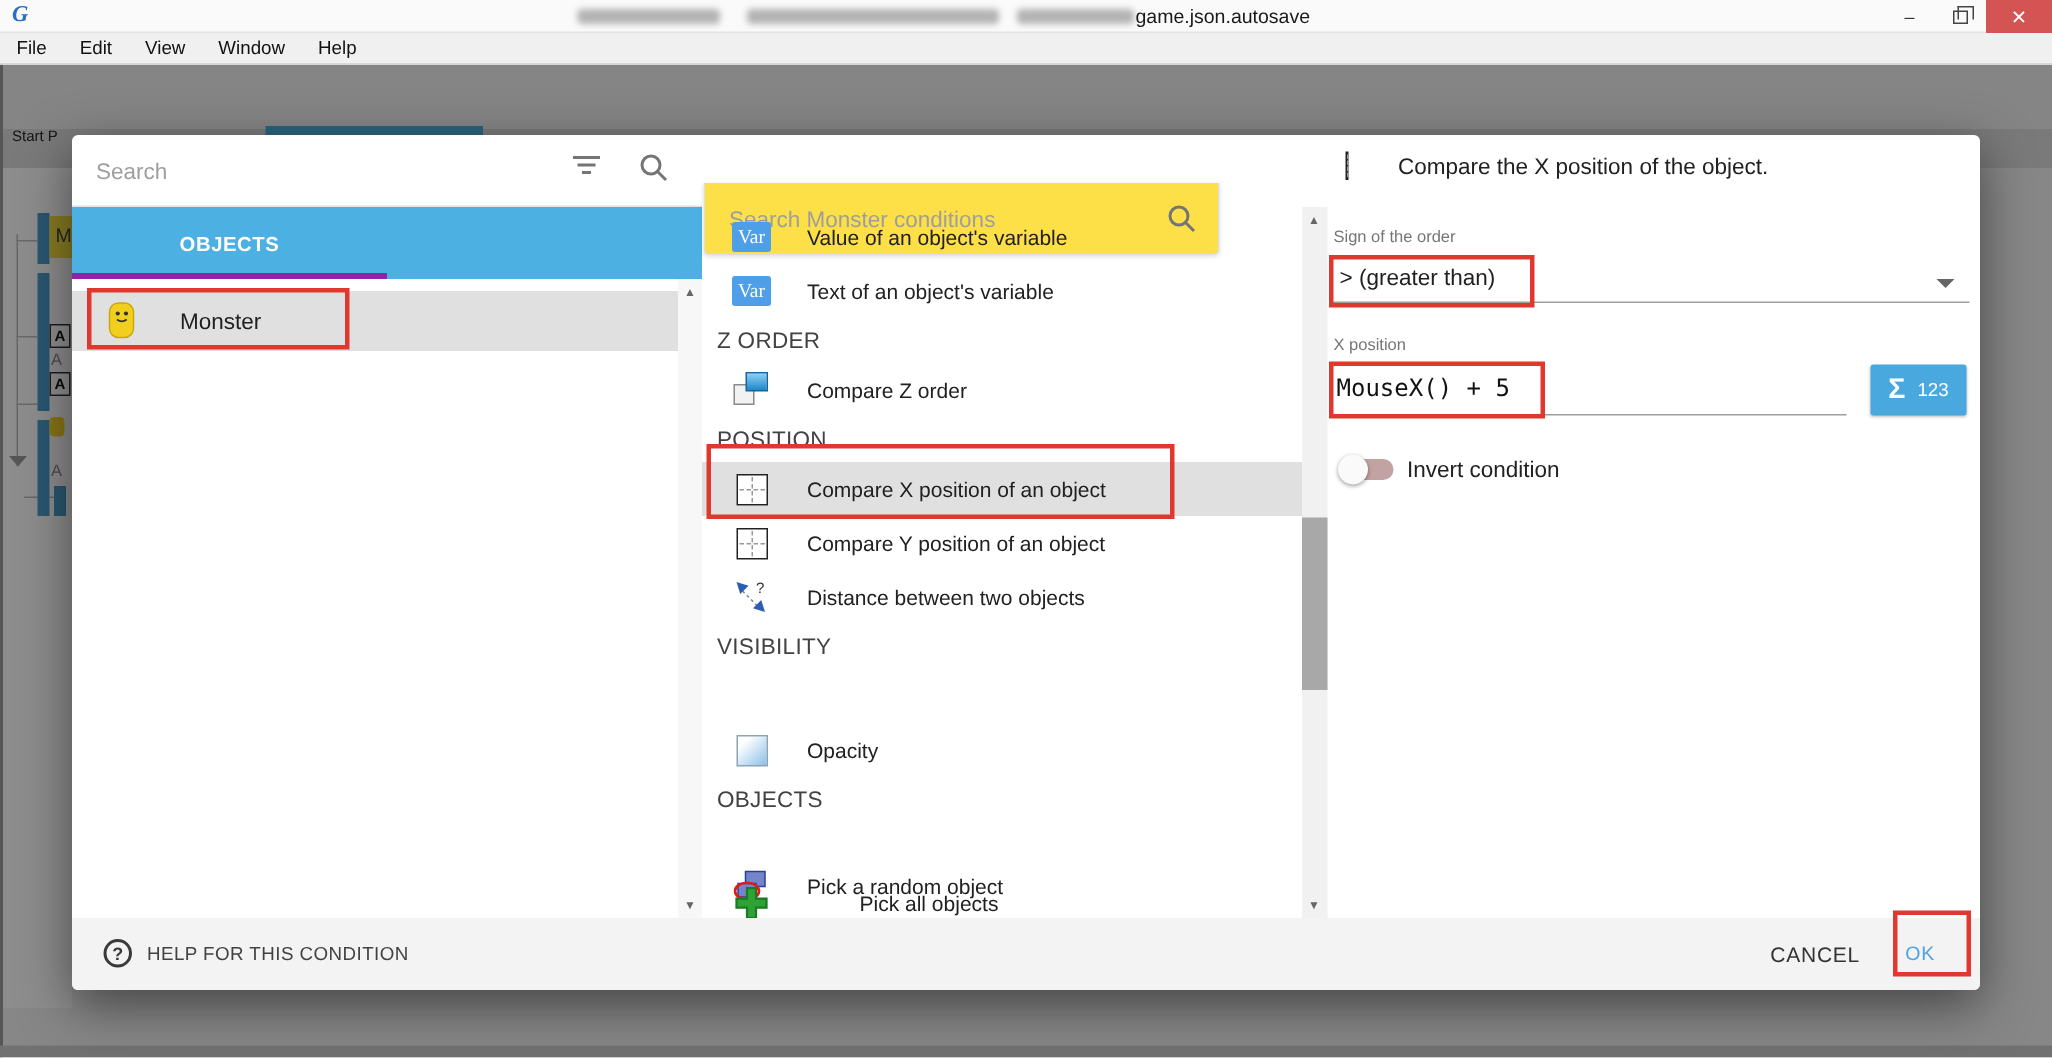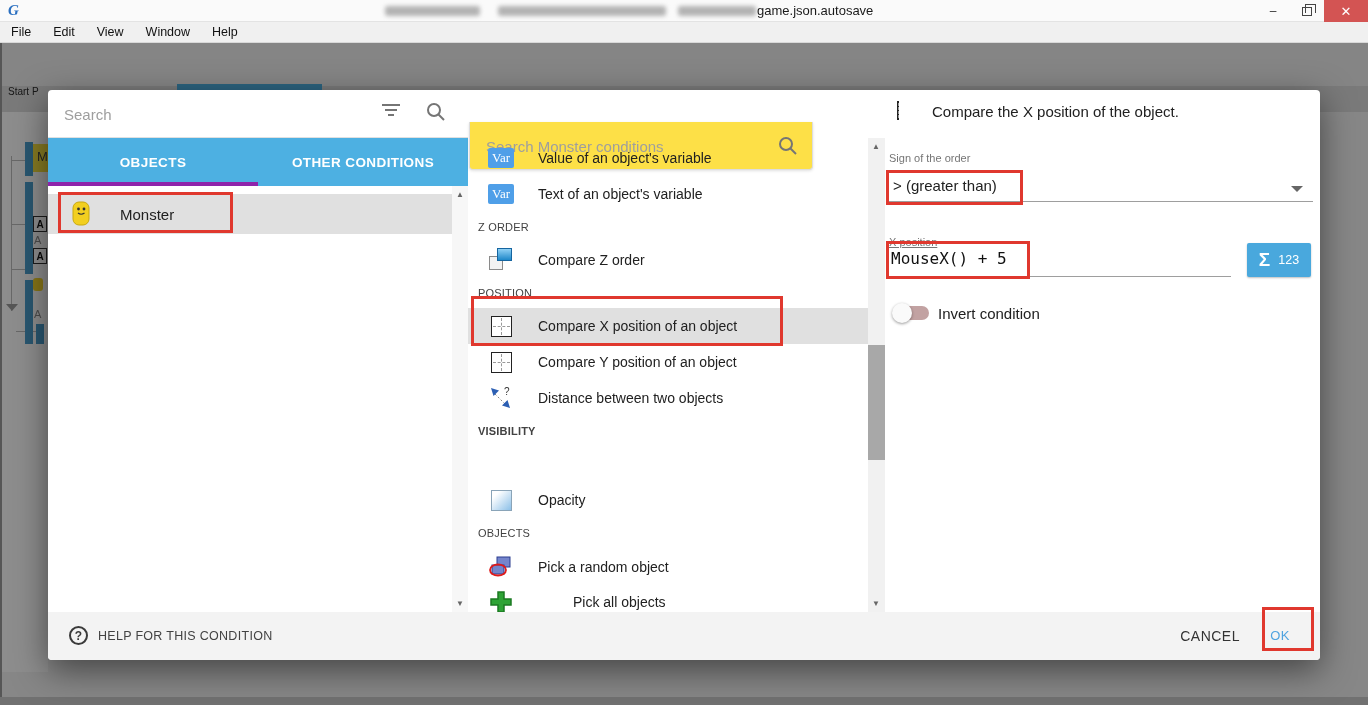--- a/index.html
+++ b/index.html
@@ -71,21 +71,21 @@
   .sarrow { width:16px; text-align:center; font-size:8px; color:#666; }
 
   .mpanel-search { left:421px; top:0; width:344px; height:48px; background:#fde047; border:1px solid #ddd; border-top:none; border-radius:0 0 4px 4px; box-shadow:0 1px 3px rgba(0,0,0,.12);margin-top:32px; }
   .mp-input { position:absolute; left:16px; top:12px; width:330px; height:24px; }
   .mp-mag { position:absolute; right:14px; top:14px; }
   .mlist { left:420px; top:48px; width:417px; height:474px; overflow:hidden; }
   .mrow { position:absolute; left:0; width:400px; height:36px; display:flex; align-items:center; }
   .mrow.sel { background:#e0e0e0; }
   .mrow .micon { width:26px; margin-left:20px; display:flex; justify-content:center; }
   .mrow .mlabel { margin-left:24px; font-size:14px; color:#212121; }
-  .msec { position:absolute; left:10px; height:30px; display:flex; align-items:center; font-size:11px; color:#424242; letter-spacing:.2px; }
+  .msec { position:absolute; left:10px; height:30px; display:flex; align-items:center; font-size:15px; color:#424242; letter-spacing:.2px; }
   .mscroll { left:820px; top:48px; width:17px; height:474px; background:#f1f1f1; }
   .mthumb { position:absolute; left:0; top:207px; width:17px; height:115px; background:#a8a8a8; }
 
   
   .icon-var { width:26px; height:20px; background:#4f9fe8; border-radius:2px; color:#fff; font-family:"Liberation Serif",serif; font-size:13px; text-align:center; line-height:20px; }
   .icon-zorder { position:relative; width:24px; height:24px; }
   .icon-zorder .zb { position:absolute; left:0; top:8px; width:14px; height:14px; background:#f2f2f2; border:1px solid #8a8a8a; }
   .icon-zorder .zf { position:absolute; left:8px; top:0; width:15px; height:13px; background:linear-gradient(#8fd0f5,#1e88c9); border:1px solid #1565a0; }
   .icon-cmp { width:21px; height:21px; border:1.5px solid #222; background:#fff; position:relative; }
   .icon-cmp::before { content:""; position:absolute; left:1px; right:1px; top:50%; border-top:1px dashed #999; }
@@ -294,23 +294,20 @@
     <svg class="abs mag" style="left:378px;top:12px;">
         <circle cx="8" cy="8" r="6" fill="none" stroke="#757575" stroke-width="2"></circle>
         <line x1="12.5" y1="12.5" x2="18" y2="18" stroke="#757575" stroke-width="2"></line>
       </svg>
   </div>
   <div class="abs tabs">
     <div class="tab">
         <span>OBJECTS</span>
         <span class="under"></span>
       </div>
-    <div class="tab">
-        <span>OTHER CONDITIONS</span>
-      </div>
   </div>
   <div class="abs obj-row">
     <svg class="oicon" width="22" height="26">
         <rect x="3" y="1" width="16" height="23" rx="6" fill="#f2cf1f" stroke="#c9a90e"></rect>
         <circle cx="8.5" cy="8" r="1.4" fill="#333"></circle>
         <circle cx="14" cy="8" r="1.4" fill="#333"></circle>
         <path d="M8 12 Q11 14.5 14.5 12" stroke="#333" stroke-width="1.2" fill="none"></path>
       </svg>
     <span class="olabel">Monster</span>
   </div>
@@ -368,29 +365,29 @@
       <span class="micon">
           <svg width="24" height="24">
             <line x1="6" y1="8" x2="17" y2="19" stroke="#888" stroke-dasharray="2,2"></line>
             <polygon points="2,2 10,4.5 4.5,10" fill="#2c5fb3"></polygon>
             <polygon points="21,22 13,19.5 18.5,14" fill="#2c5fb3"></polygon>
             <text x="15" y="9" font-size="10" fill="#333">?</text>
           </svg>
         </span>
       <span class="mlabel">Distance between two objects</span>
     </div>
-    <div class="msec" style="top:278px;font-weight:bold;">VISIBILITY</div>
+    <div class="msec" style="top:278px;">VISIBILITY</div>
     <div class="mrow" style="top:344px;">
       <span class="micon">
           <span class="icon-opacity"></span>
         </span>
       <span class="mlabel">Opacity</span>
     </div>
     <div class="msec" style="top:380px;">OBJECTS</div>
-    <div class="mrow" style="top:411px;text-align:right;">
+    <div class="mrow" style="top:435px;text-align:right;">
       <span class="micon">
           <svg width="24" height="24">
             <rect x="8" y="2" width="13" height="10" fill="#7585cc" stroke="#2c3e90"></rect>
             <rect x="3" y="10" width="12" height="9" fill="#7585cc" stroke="#2c3e90"></rect>
             <ellipse cx="9" cy="15" rx="8" ry="5.5" fill="none" stroke="#e01b1b" stroke-width="1.8"></ellipse>
           </svg>
         </span>
       <span class="mlabel">Pick a random object</span>
     </div>
     <div class="mrow" style="top:446px;gap:35px;">
@@ -410,21 +407,21 @@
 
   
   <span class="abs rhicon icon-cmp" style="width:19px;height:19px;"></span>
   <div class="abs rtitle">Compare the X position of the object.</div>
 
   <div class="abs flabel" style="left:841px;top:62px;">Sign of the order</div>
   <div class="abs fvalue" style="left:845px;top:87px;">&gt; (greater than)</div>
   <div class="abs caret"></div>
   <div class="abs hline" style="left:839px;top:111px;width:426px;"></div>
 
-  <div class="abs flabel" style="left:841px;top:146px;text-decoration:underline;">X position</div>
+  <div class="abs flabel" style="left:841px;top:134px;">X position</div>
   <input class="mono-input" value="MouseX() + 5" style="">
   <div class="abs hline" style="left:839px;top:186px;width:344px;"></div>
   <div class="abs sigma-btn">
     <span class="sg">Σ</span>
     <span class="dg">123</span>
   </div>
 
   <div class="abs toggle">
       <span class="knob"></span>
     </div>

